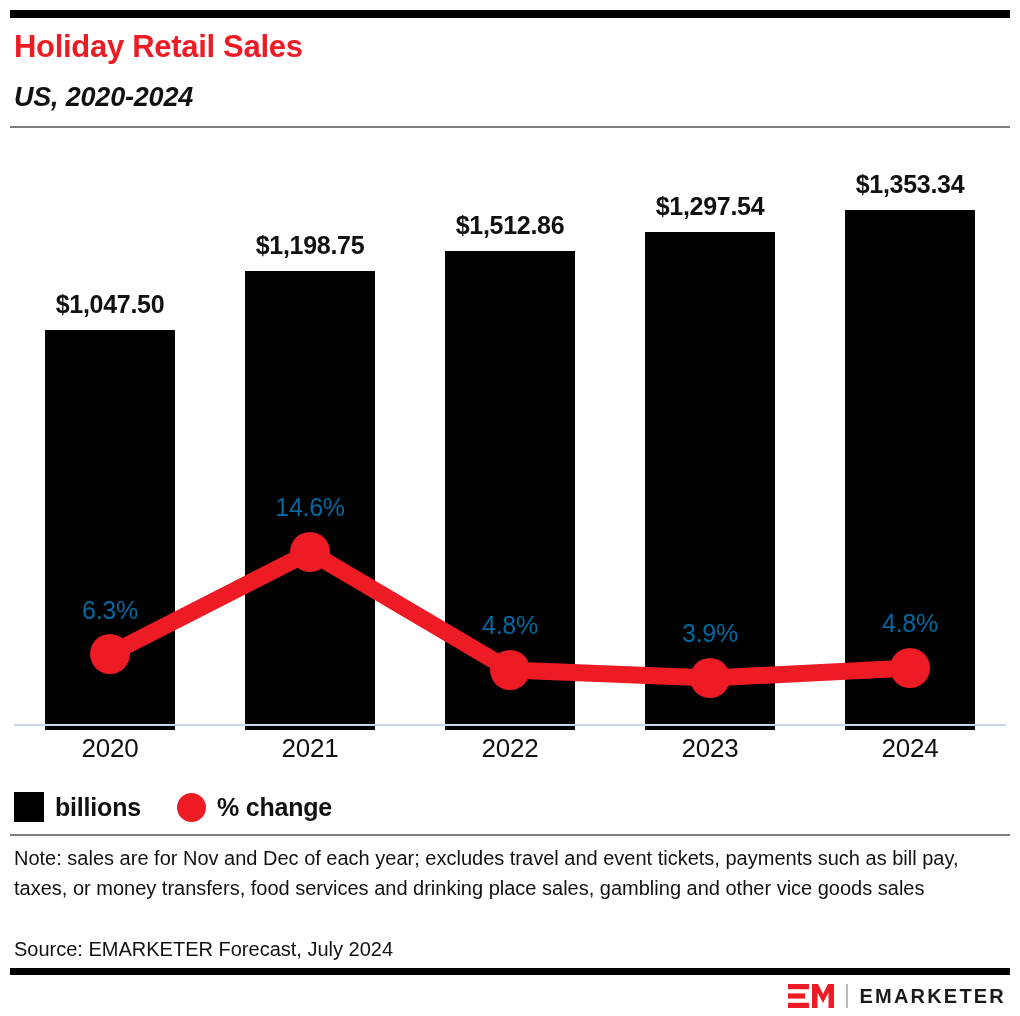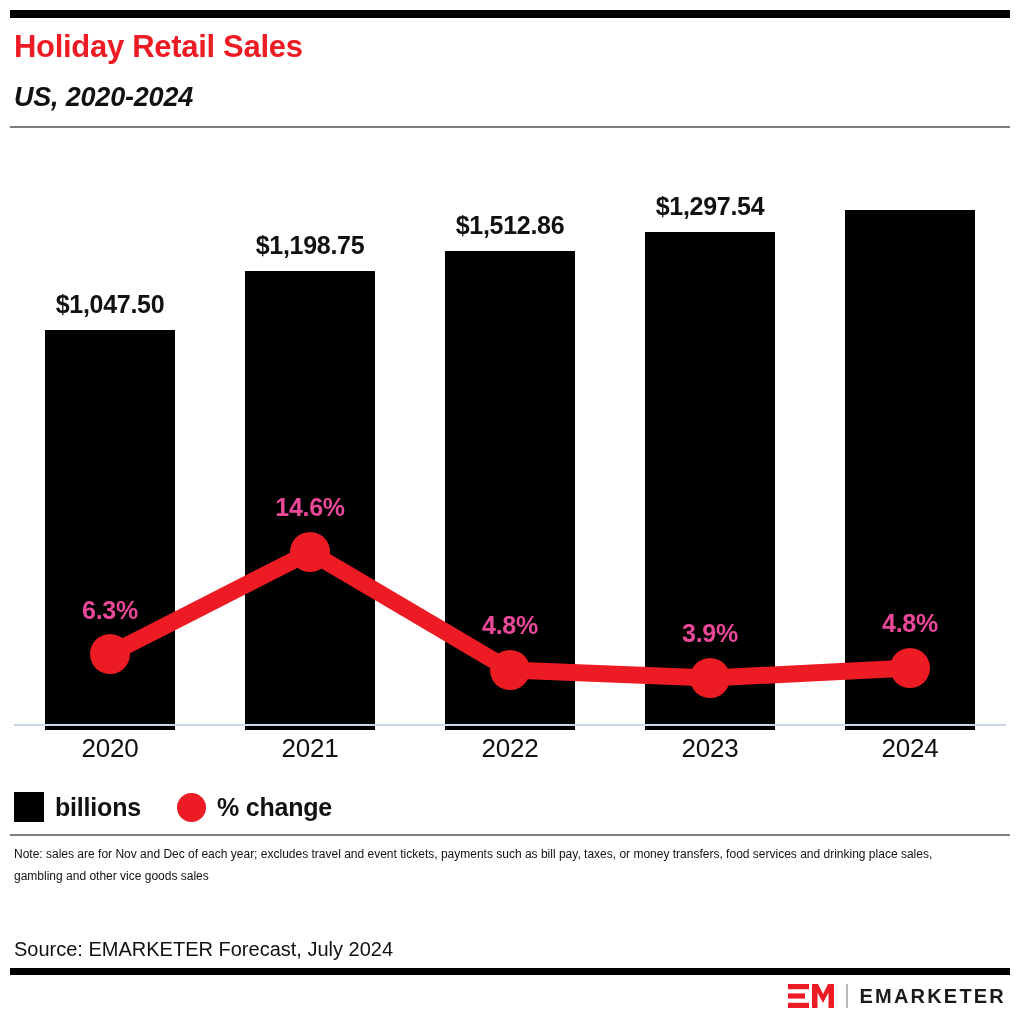--- a/index.html
+++ b/index.html
@@ -96,22 +96,22 @@
     position: absolute;
     left: 0;
     top: 0;
     width: 1020px;
     height: 600px;
     overflow: visible;
   }
   .pct-label {
     position: absolute;
     font-size: 25px;
-    font-weight: bold;
-    color: #ec4899;
+    font-weight: normal;
+    color: #0369a1;
     text-align: center;
     letter-spacing: -0.3px;
     white-space: nowrap;
   }
 
   
   .xaxis {
     position: absolute;
     left: 0;
     top: 733px;
@@ -170,22 +170,22 @@
     top: 834px;
     width: 1000px;
     height: 2px;
     background: #7e7e7e;
   }
   .note {
     position: absolute;
     left: 14px;
     top: 843px;
     width: 960px;
-    font-size: 12px;
-    line-height: 22px;
+    font-size: 20px;
+    line-height: 30px;
     color: #111111;
   }
   .source {
     position: absolute;
     left: 14px;
     top: 935px;
     font-size: 20px;
     line-height: 28px;
     color: #111111;
     white-space: nowrap;
@@ -241,20 +241,21 @@
     <div class="bar" style="left:45px;width:130px;height:400px;"></div>
     <div class="bar" style="left:245px;width:130px;height:459px;"></div>
     <div class="bar" style="left:445px;width:130px;height:479px;"></div>
     <div class="bar" style="left:645px;width:130px;height:498px;"></div>
     <div class="bar" style="left:845px;width:130px;height:520px;"></div>
 
     <div class="bar-label" style="left:30px;width:160px;top:160px;">$1,047.50</div>
     <div class="bar-label" style="left:230px;width:160px;top:101px;">$1,198.75</div>
     <div class="bar-label" style="left:430px;width:160px;top:81px;">$1,512.86</div>
     <div class="bar-label" style="left:630px;width:160px;top:62px;">$1,297.54</div>
+    <div class="bar-label" style="left:830px;width:160px;top:40px;">$1,353.34</div>
 
     <svg class="line-svg" viewBox="0 0 1020 600" preserveAspectRatio="none">
       <polyline points="110,524 310,422 510,540 710,548 910,538" fill="none" stroke="#ED1B24" stroke-width="17" stroke-linecap="round" stroke-linejoin="round"></polyline>
       <circle cx="110" cy="524" r="20" fill="#ED1B24"></circle>
       <circle cx="310" cy="422" r="20" fill="#ED1B24"></circle>
       <circle cx="510" cy="540" r="20" fill="#ED1B24"></circle>
       <circle cx="710" cy="548" r="20" fill="#ED1B24"></circle>
       <circle cx="910" cy="538" r="20" fill="#ED1B24"></circle>
     </svg>
 

